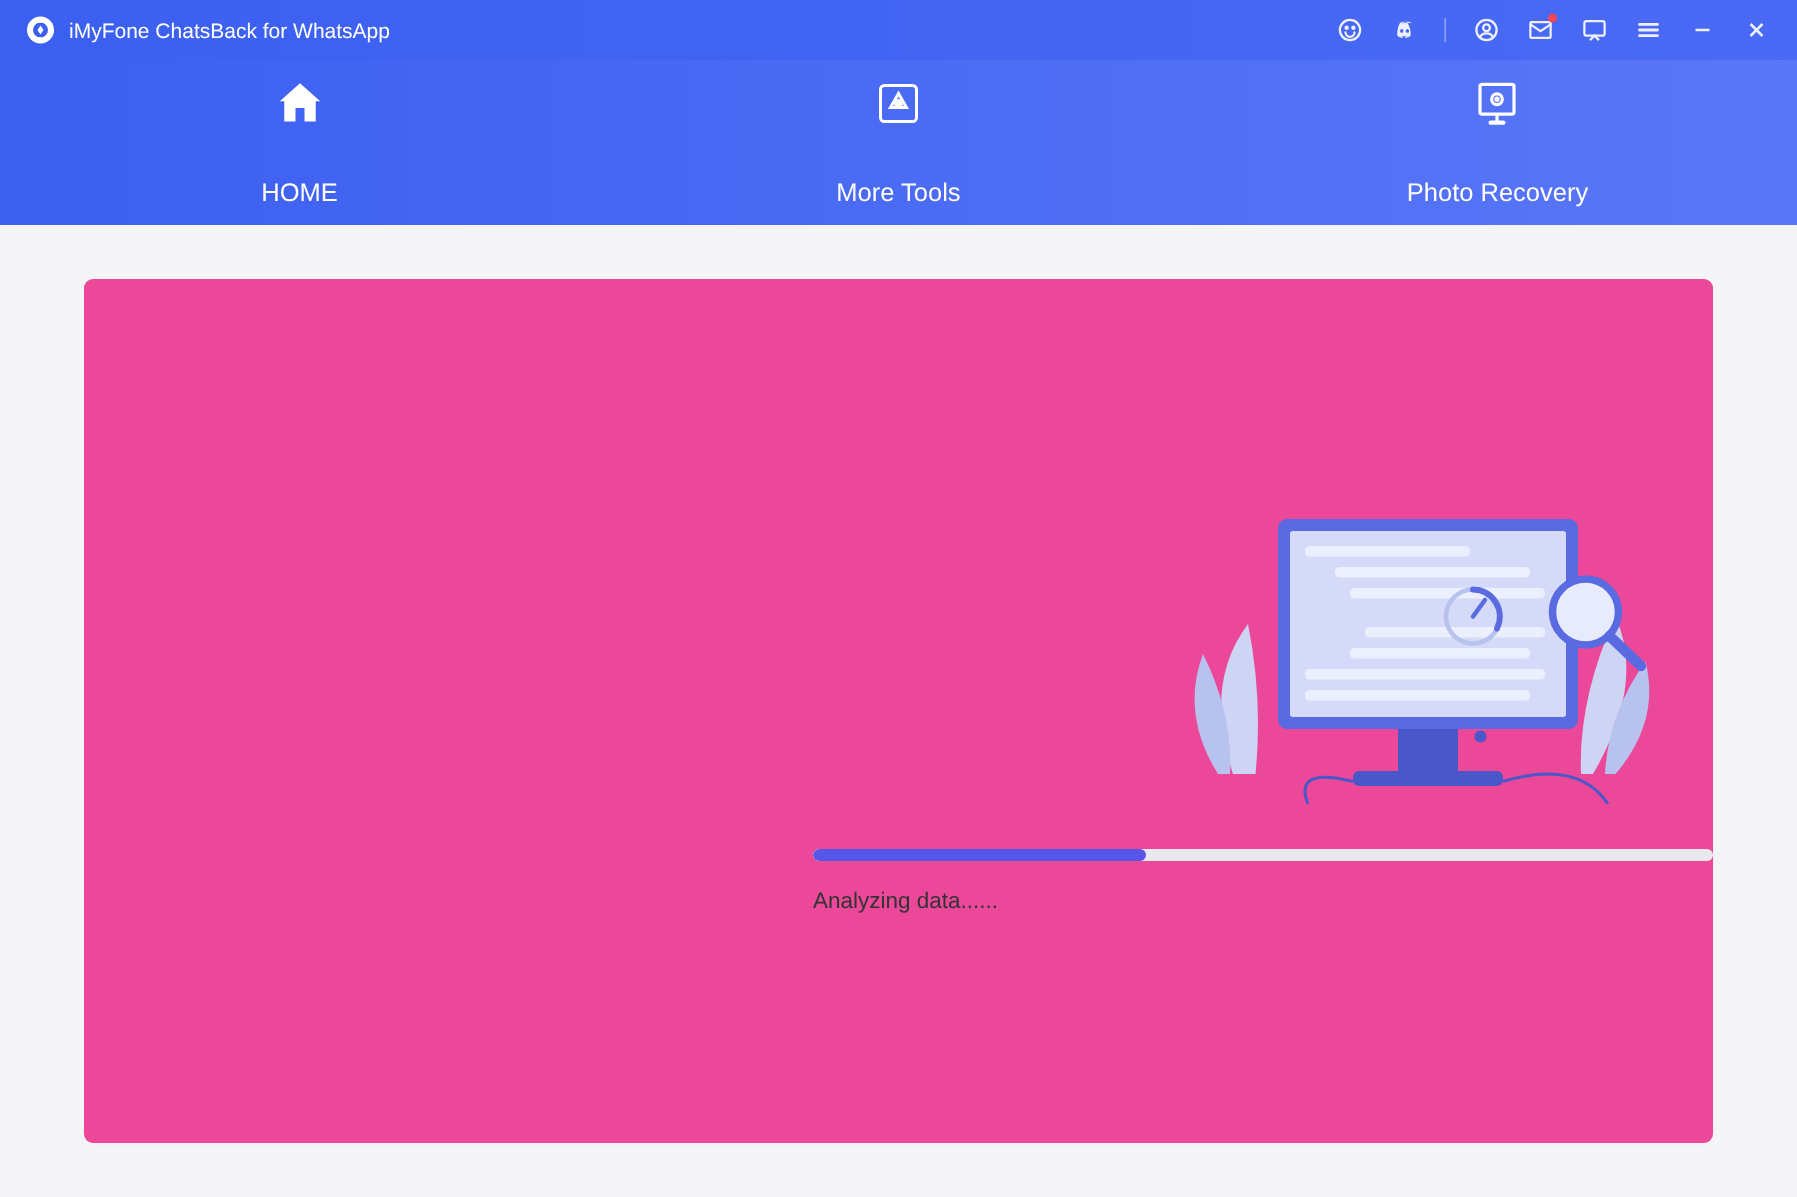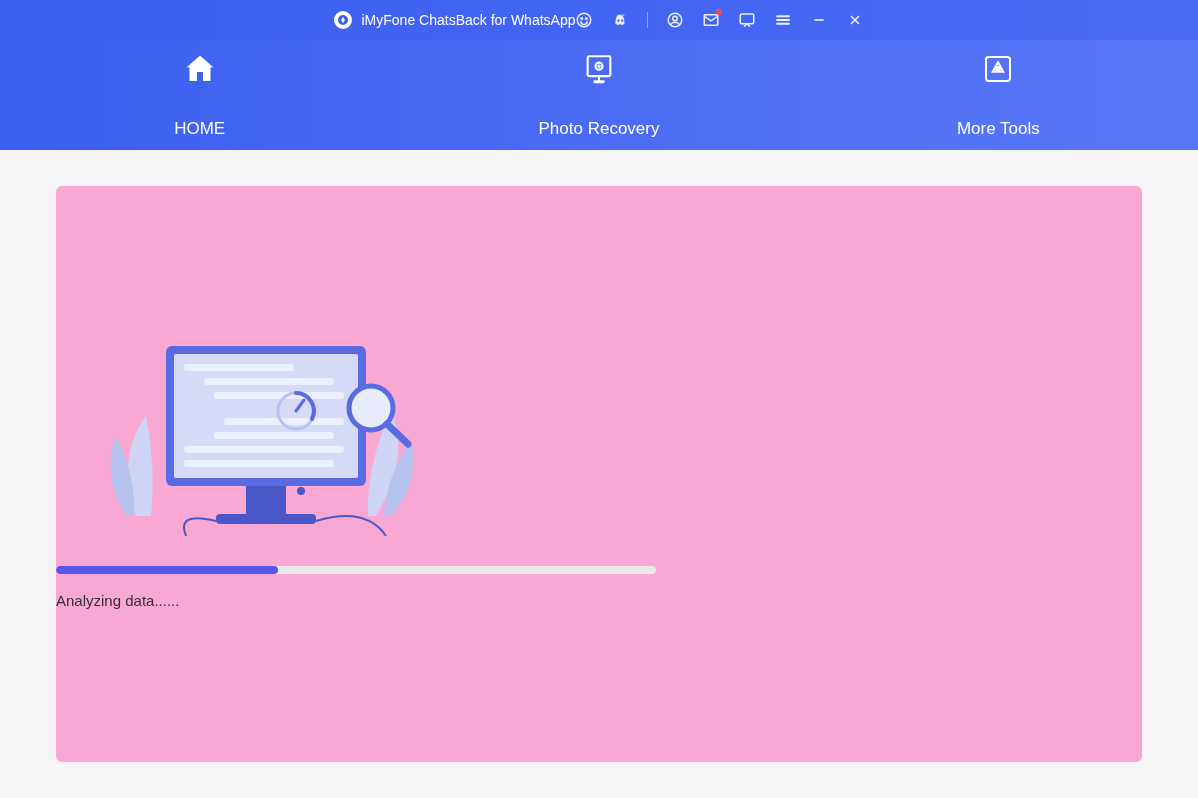--- a/index.html
+++ b/index.html
@@ -8,21 +8,21 @@
   height: 798px;
   font-family: -apple-system, BlinkMacSystemFont, "Segoe UI", Arial, sans-serif;
   background: #f5f5f7;
   overflow: hidden;
 }
 .title-bar {
   height: 40px;
   background: linear-gradient(90deg, #3b5ff0 0%, #4a6af5 100%);
   display: flex;
   align-items: center;
-  justify-content: center;
+  justify-content: space-between;
   padding: 0 18px;
   color: #fff;
 }
 .title-left {
   display: flex;
   align-items: center;
   gap: 10px;
 }
 .app-logo {
   width: 18px;
@@ -110,26 +110,26 @@
   justify-content: center;
 }
 .nav-label {
   font-size: 17px;
   font-weight: 400;
 }
 .main-content {
   padding: 36px 56px;
 }
 .card {
-  background: #f9a8d4;
+  background: #ec4899;
   border-radius: 6px;
   height: 576px;
   display: flex;
   flex-direction: column;
-  align-items: flex-start;
+  align-items: flex-end;
   padding-top: 130px;
   box-shadow: 0 1px 3px rgba(0,0,0,0.02);
 }
 .illustration {
   position: relative;
   width: 400px;
   height: 220px;
 }
 .progress-container {
   width: 600px;
@@ -222,43 +222,43 @@
 </div>
 
 <div class="nav-bar">
   <div class="nav-item">
     <div class="nav-icon">
       <svg width="40" height="40" viewBox="0 0 24 24" fill="#fff">
           <path d="M12 3l9 8h-2v9h-5v-6h-4v6H5v-9H3l9-8z"></path>
         </svg>
     </div>
     <span class="nav-label">HOME</span>
+  </div>
+  <div class="nav-item">
+    <div class="nav-icon">
+      <svg width="32" height="32" viewBox="0 0 24 24" fill="none" stroke="#fff" stroke-width="1.5">
+          <rect x="3" y="3" width="18" height="18" rx="2"></rect>
+          <path d="M12 7l4 7H8l4-7z"></path>
+          <circle cx="12" cy="12" r="1.5" fill="#fff"></circle>
+        </svg>
+    </div>
+    <span class="nav-label">More Tools</span>
   </div>
   <div class="nav-item">
     <div class="nav-icon">
       <svg width="34" height="34" viewBox="0 0 24 24" fill="none" stroke="#fff" stroke-width="1.5">
           <rect x="4" y="3" width="16" height="14" rx="1"></rect>
           <circle cx="12" cy="10" r="2.5"></circle>
           <circle cx="12" cy="10" r="0.5" fill="#fff"></circle>
           <line x1="9" y1="21" x2="15" y2="21" stroke-width="2" stroke-linecap="round"></line>
           <line x1="12" y1="17" x2="12" y2="21"></line>
         </svg>
     </div>
     <span class="nav-label">Photo Recovery</span>
   </div>
-  <div class="nav-item">
-    <div class="nav-icon">
-      <svg width="32" height="32" viewBox="0 0 24 24" fill="none" stroke="#fff" stroke-width="1.5">
-          <rect x="3" y="3" width="18" height="18" rx="2"></rect>
-          <path d="M12 7l4 7H8l4-7z"></path>
-          <circle cx="12" cy="12" r="1.5" fill="#fff"></circle>
-        </svg>
-    </div>
-    <span class="nav-label">More Tools</span>
-  </div>
 </div>
 
 <div class="main-content">
   <div class="card">
     <div class="illustration">
       <svg width="400" height="220" viewBox="0 0 400 220">
 
         <path d="M80 200 Q60 140 90 100 Q100 150 95 200 Z" fill="#cdd4f4"></path>
         <path d="M70 200 Q45 160 60 120 Q80 160 78 200 Z" fill="#b8c2ee"></path>
 

